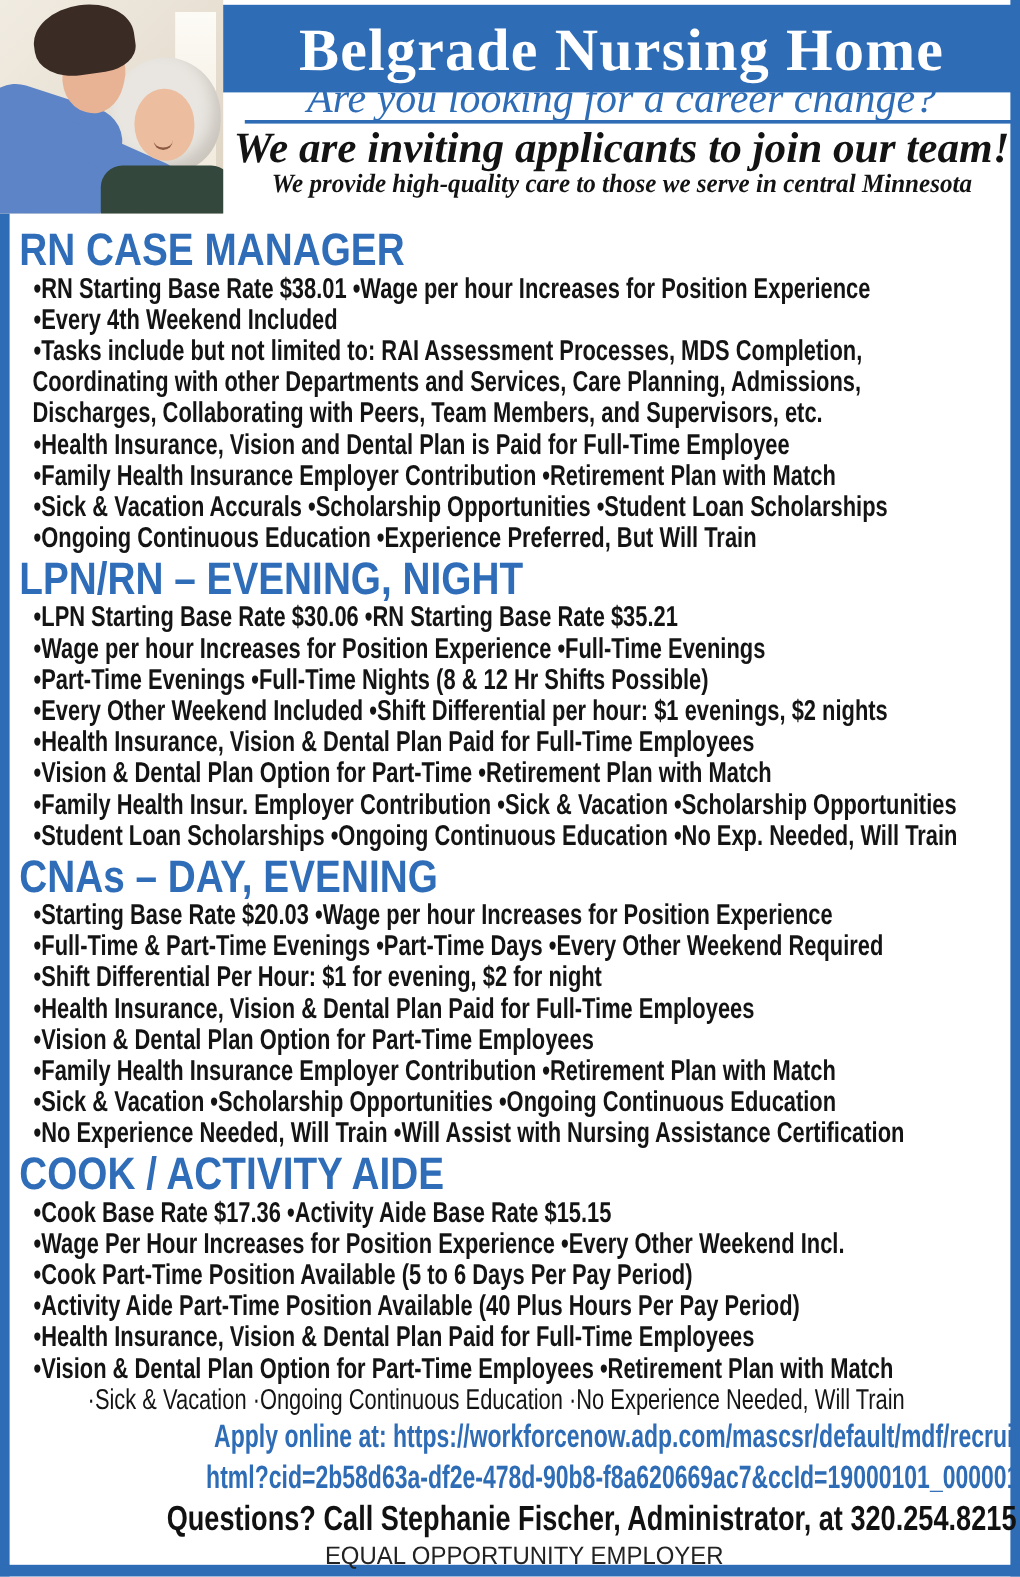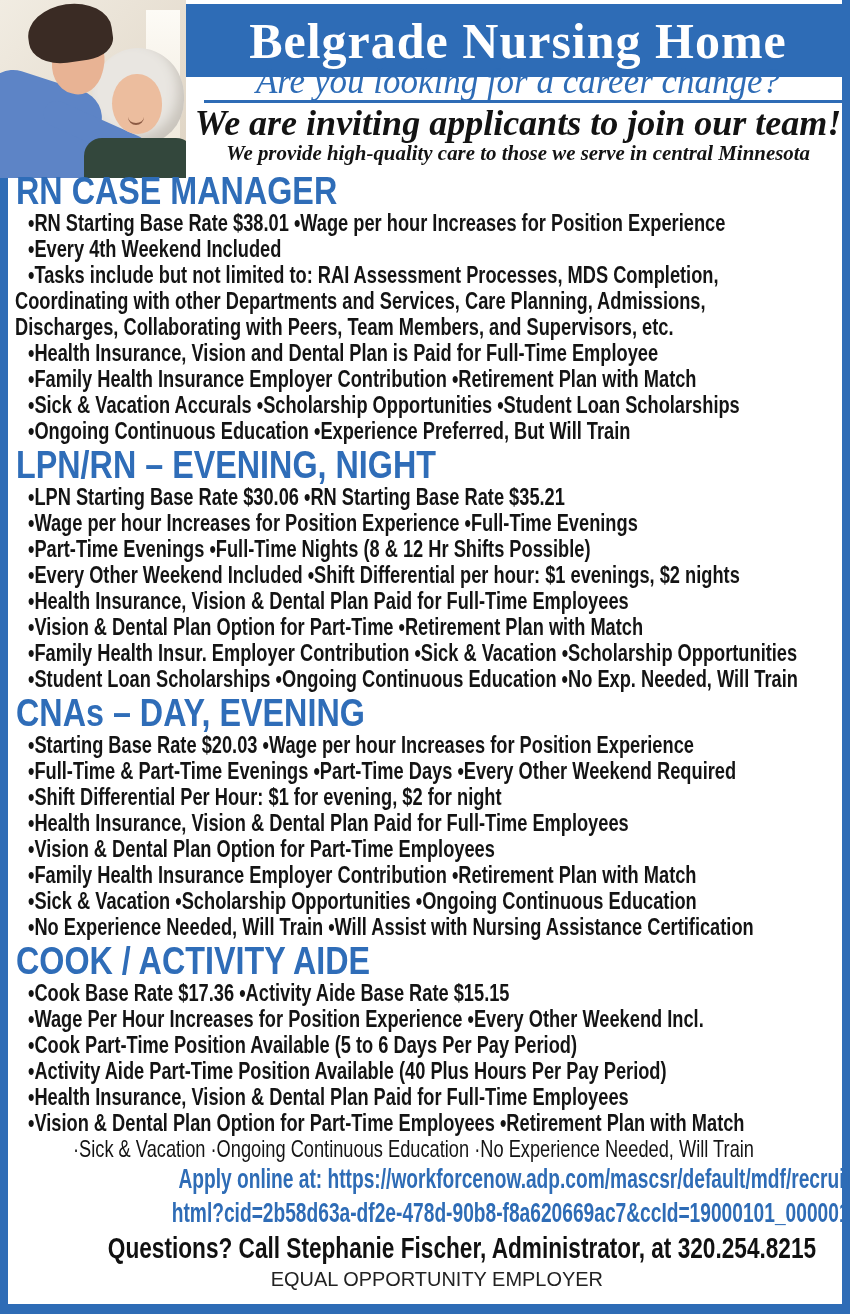--- a/index.html
+++ b/index.html
@@ -38,33 +38,33 @@
   .tagline1{position:absolute;left:186px;top:62px;width:664px;text-align:center;color:#2e6cb6;
             font-family:"Liberation Serif",serif;font-style:italic;font-weight:400;font-size:35px;white-space:nowrap;}
   .tagline-rule{position:absolute;left:204px;top:100px;width:640px;height:3px;background:#2e6cb6;}
   .tagline2{position:absolute;left:186px;top:102px;width:664px;text-align:center;color:#131313;
             font-family:"Liberation Serif",serif;font-style:italic;font-weight:700;font-size:36px;white-space:nowrap;}
   .tagline3{position:absolute;left:186px;top:140px;width:664px;text-align:center;color:#131313;
             font-family:"Liberation Serif",serif;font-style:italic;font-weight:700;font-size:22px;white-space:nowrap;}
   .tagline3 span{display:inline-block;transform:scaleX(0.95);transform-origin:center;}
 
   
-  .content{position:absolute;left:8px;top:170px;width:836px;}
+  .content{position:absolute;left:8px;top:188px;width:836px;}
   .sec-heading{color:#2f6db8;font-weight:700;font-size:38px;line-height:38px;margin:2px 0 0 8px;
                white-space:nowrap;}
   .sec-heading span{display:inline-block;transform:scaleX(0.85);transform-origin:left center;letter-spacing:0px;}
   .bullet{color:#141414;font-weight:700;font-size:24px;line-height:26px;padding-left:20px;white-space:nowrap;}
   .bullet span{display:inline-block;transform:scaleX(0.76);transform-origin:left center;}
-  .bullet.cont{padding-left:7px;}
+  .bullet.cont{padding-left:19px;}
   .bullet.light{font-weight:400;margin-left:45px;}
 
   
   .apply-line{color:#2e6cb6;font-weight:700;font-size:27px;line-height:34px;text-align:center;white-space:nowrap;}
   .apply-line span{display:inline-block;transform:scaleX(0.71);transform-origin:center;}
-  .questions-line{color:#111111;font-weight:700;font-size:29px;line-height:36px;text-align:center;white-space:nowrap;}
+  .questions-line{color:#111111;font-weight:700;font-size:29px;line-height:36px;text-align:center;white-space:nowrap;margin-left:31px;}
   .questions-line span{display:inline-block;transform:scaleX(0.78);transform-origin:center;}
   .eoe-line{color:#222222;font-weight:400;font-size:21px;line-height:26px;text-align:center;white-space:nowrap;padding-left:22px;}
   .eoe-line span{display:inline-block;transform:scaleX(0.95);transform-origin:center;}
 </style>
 </head>
 <body>
 
 <div class="ad">
 
   <div class="frame-left"></div>

